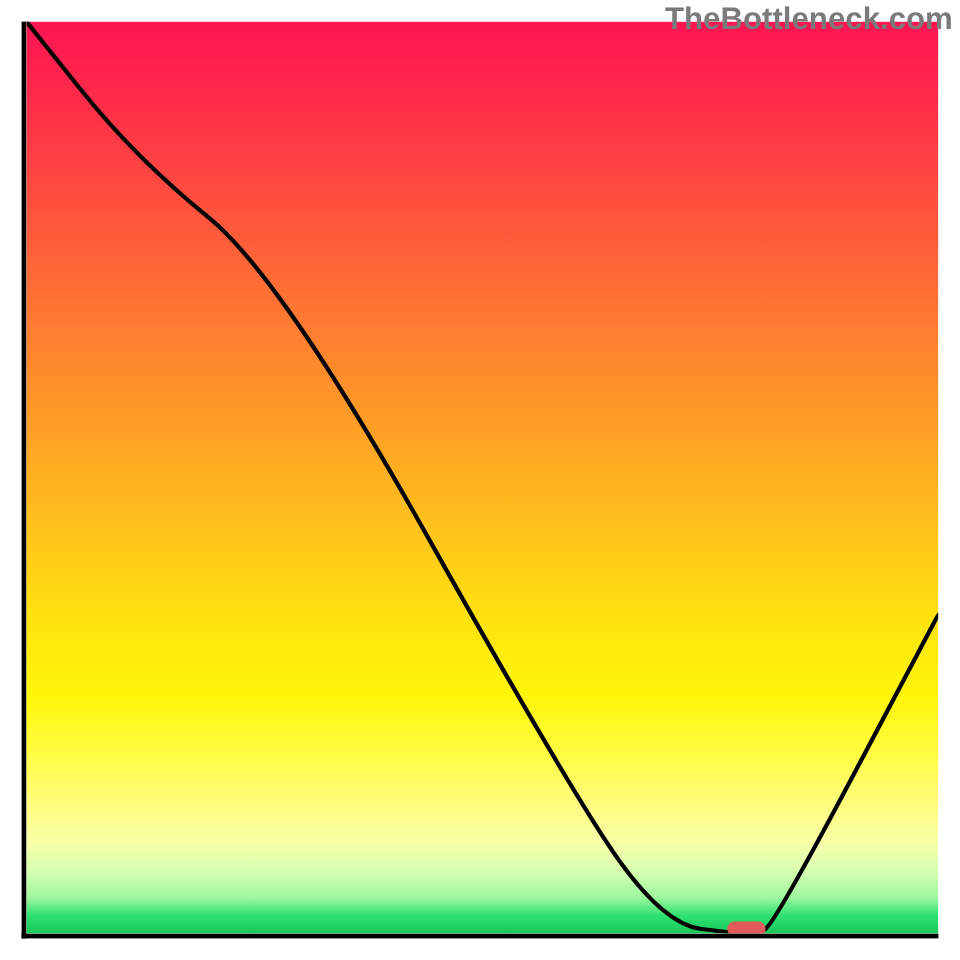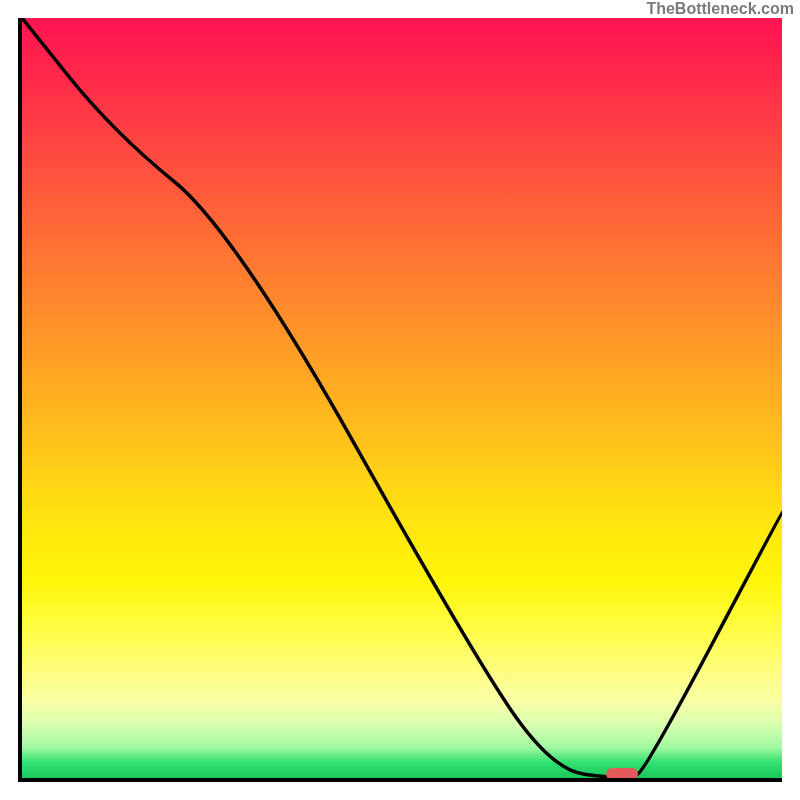--- a/index.html
+++ b/index.html
@@ -63,21 +63,21 @@
     width: 32px;
     height: 12px;
     border-radius: 6px;
     transform: translate(-50%, -50%);
   }
   .watermark {
     position: absolute;
     top: 0px;
     right: 6px;
     font-family: Arial, Helvetica, sans-serif;
-    font-size: 16px;
+    font-size: 26px;
     font-weight: bold;
     color: #7a7a7a;
     user-select: none;
   }
 </style>
 </head>
 <body>
 
 <div class="chart-container">
   <div class="plot-area">

